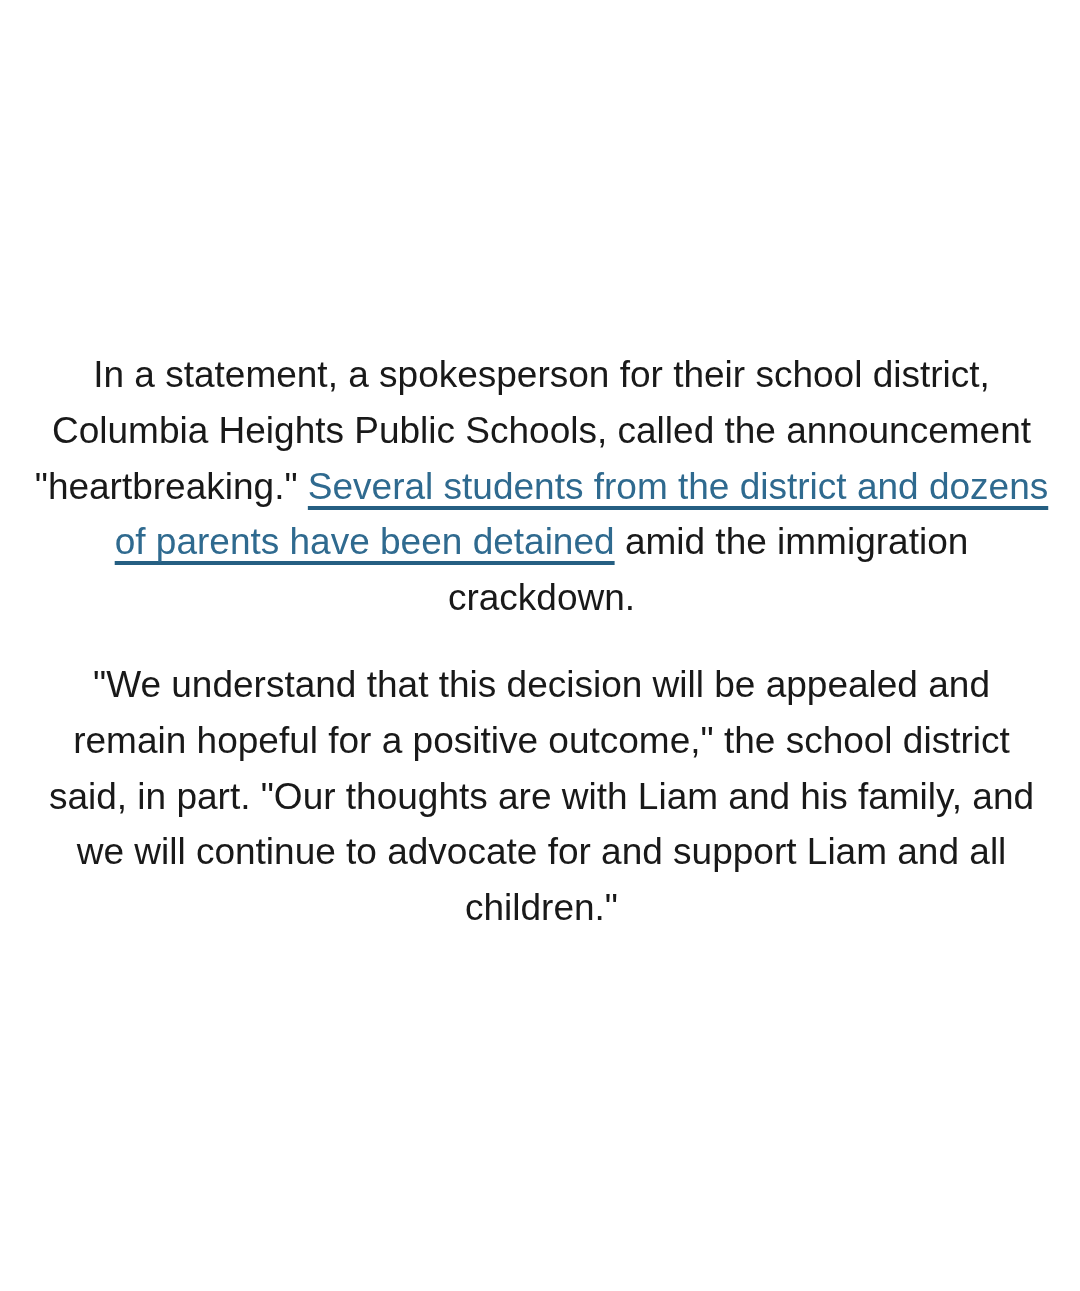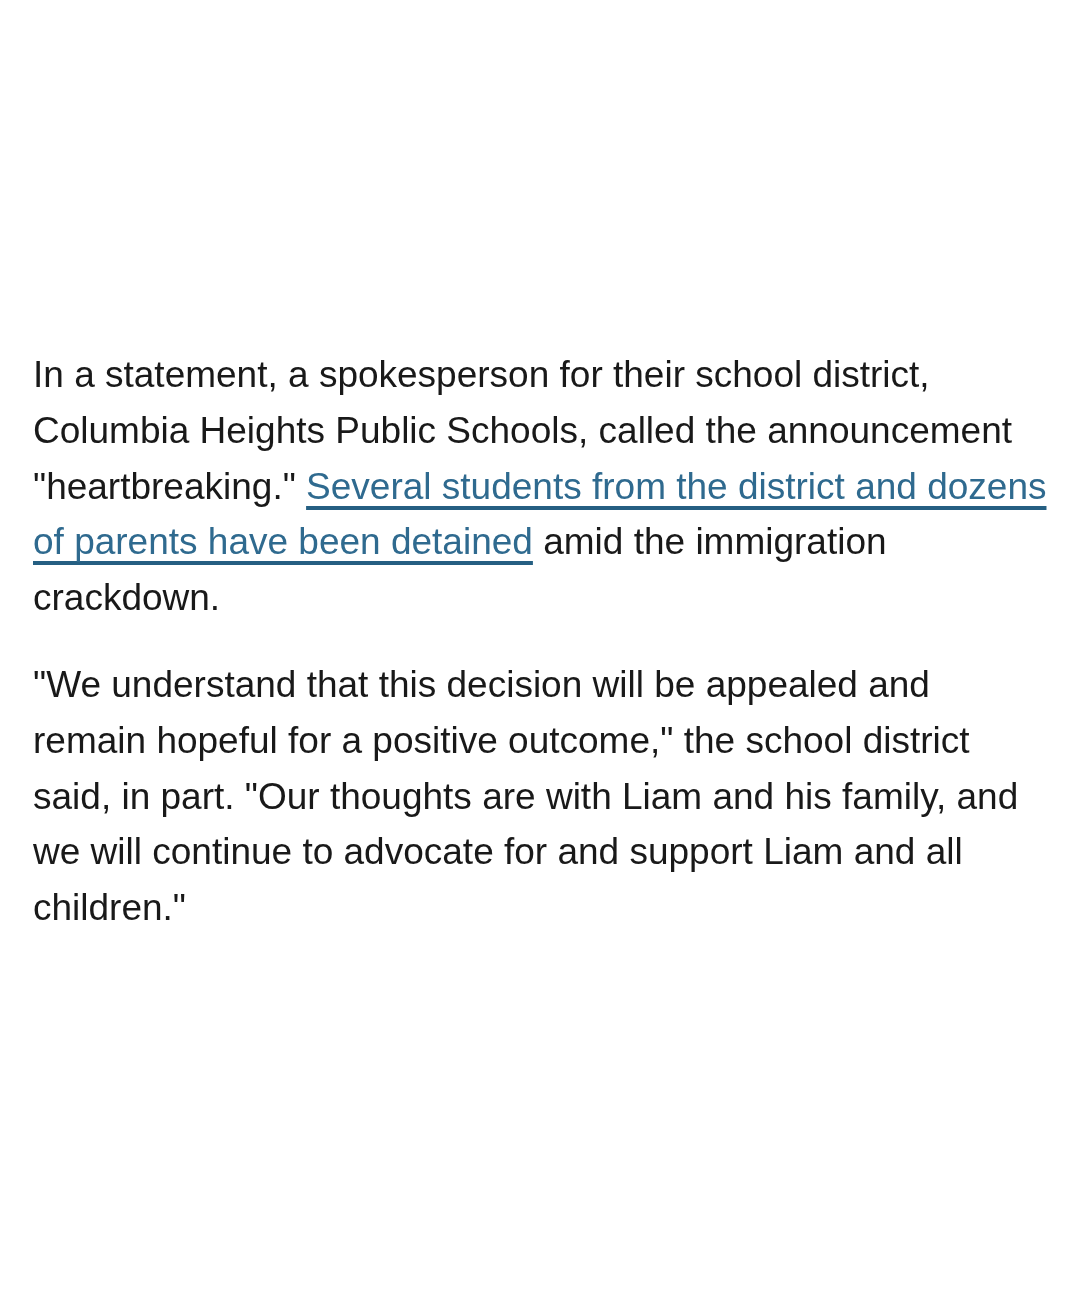--- a/index.html
+++ b/index.html
@@ -1,21 +1,21 @@
 <!DOCTYPE html>
 <html style="--background: #ffffff; --text-color: #191919; --link-color: #2f6a8f; --link-underline-color: #255f82;"><head>
 <meta charset="utf-8">
 <style>
   :root {
     --background: #ffffff;
     --text-color: #191919;
     --link-color: #2f6a8f;
     --link-underline-color: #255f82;
   }
-  * { margin: 0; padding: 0; box-sizing: border-box; }
+  * { margin: 0; padding: 0; box-sizing: border-box; text-align: center; }
   html, body {
     background: var(--background);
   }
   .page {
     position: relative;
     width: 1080px;
     height: 1291px;
     background: var(--background);
     overflow: hidden;
   }

